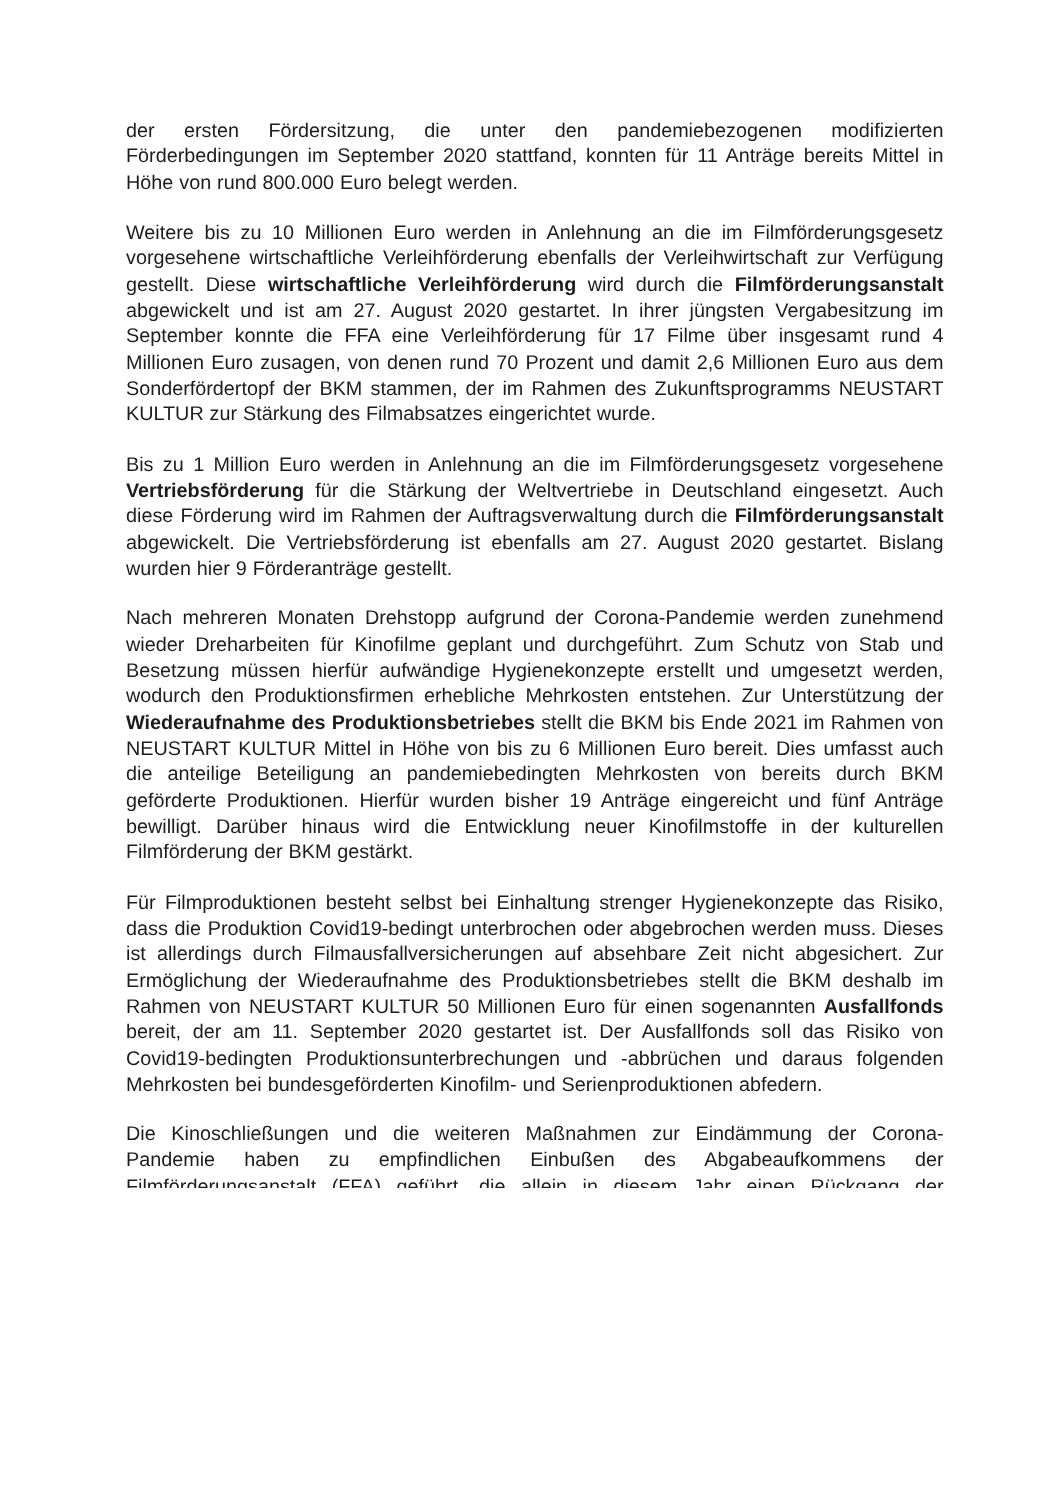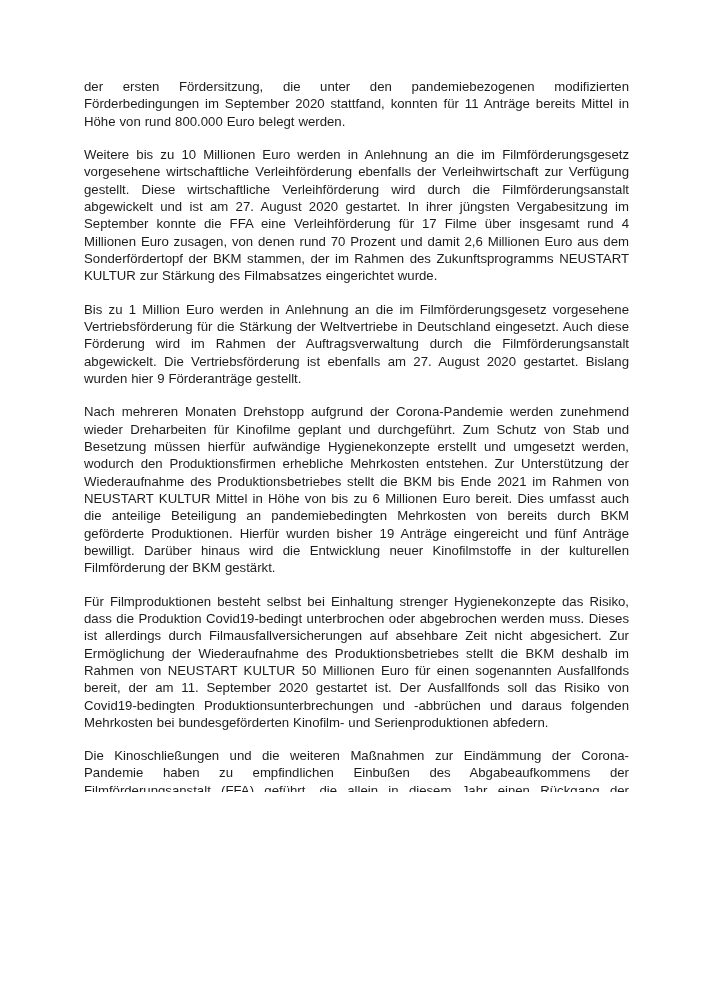--- a/index.html
+++ b/index.html
@@ -29,21 +29,21 @@
   p.doc-par {
     margin: 0 0 16px 0;
     font-size: 13.2px;
     line-height: 17.33px;
     text-align: justify;
     -webkit-hyphens: auto;
     hyphens: auto;
     word-spacing: 0.3px;
   }
   p.doc-par b {
-    font-weight: normal;
+    font-weight: bold;
   }
   .page-number {
     position: absolute;
     left: 84px;
     top: 924px;
     width: 545px;
     text-align: center;
     font-size: 13.2px;
     line-height: 17.33px;
   }

